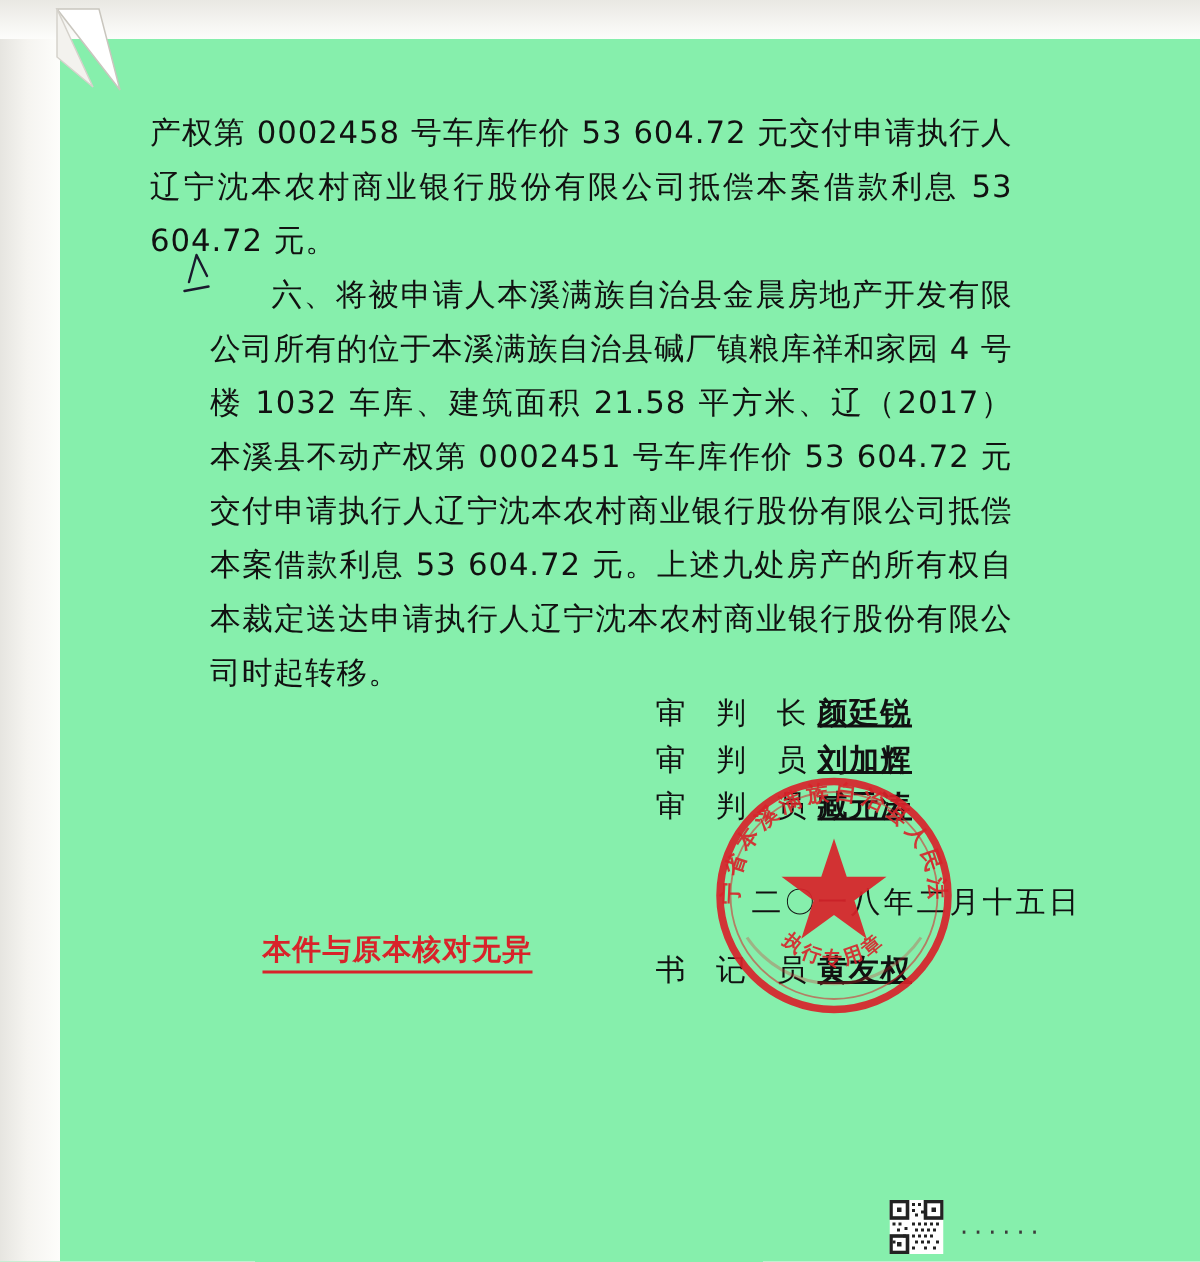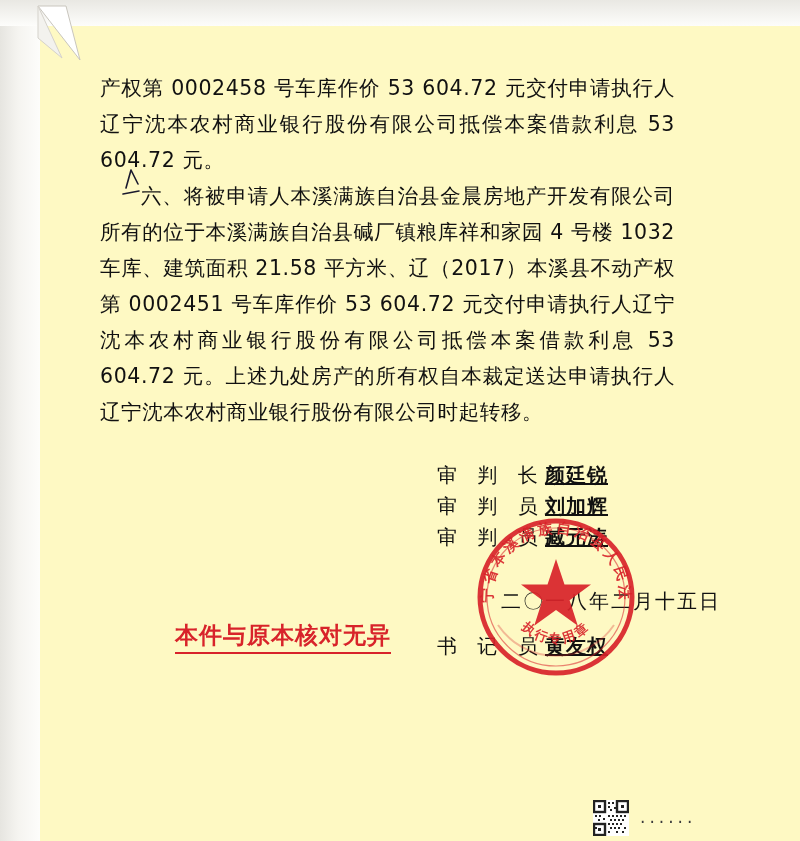--- a/index.html
+++ b/index.html
@@ -7,21 +7,21 @@
     padding: 0;
     background: #f0f0ee;
   }
   body {
     font-family: "DejaVu Sans", sans-serif;
   }
   .page {
     position: relative;
     width: 800px;
     height: 841px;
-    background: #fef9c3;
+    background: #86efac;
     overflow: hidden;
   }
   
   .scan-edge-left {
     position: absolute;
     left: 0; top: 0;
     width: 40px; height: 841px;
     background: linear-gradient(to right, #e6e5e0 0%, #f5f4f0 45%, #fdfdfb 100%);
     pointer-events: none;
   }
@@ -50,20 +50,21 @@
     line-height: 36px;
     color: #111;
     letter-spacing: 0.6px;
     text-align: justify;
     text-justify: inter-ideograph;
     margin: 0 0 0 0;
     white-space: pre-wrap;
   }
   .para.indent {
     text-indent: 41px;
+    margin-left: 40px;
   }
   .para + .para {
     margin-top: 0px;
   }
   
   .sig-block {
     position: absolute;
     left: 437px;
     top: 458px;
     width: 250px;
@@ -113,21 +114,21 @@
     top: 515px;
     width: 164px;
     height: 164px;
   }
   
   .red-stamp {
     position: absolute;
     left: 175px;
     top: 620px;
     font-family: "DejaVu Serif", "Liberation Serif", serif;
-    font-size: 23px;
+    font-size: 19px;
     font-weight: bold;
     color: #d8232a;
     letter-spacing: 1px;
     white-space: nowrap;
   }
   .red-stamp .underline {
     display: block;
     margin-top: 1px;
     border-bottom: 2.5px solid #d8232a;
     width: 100%;

